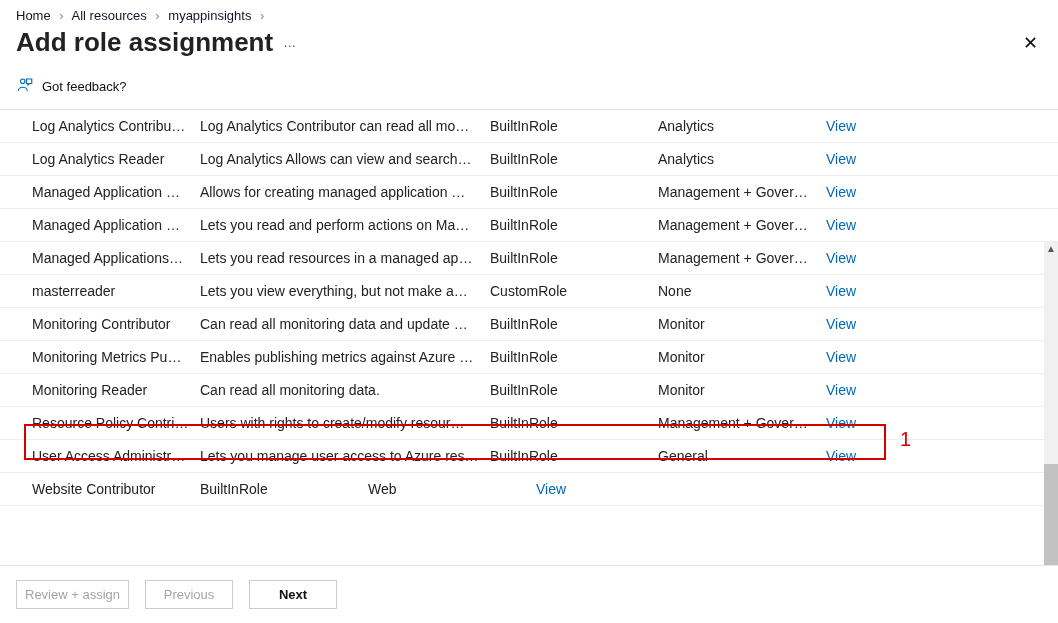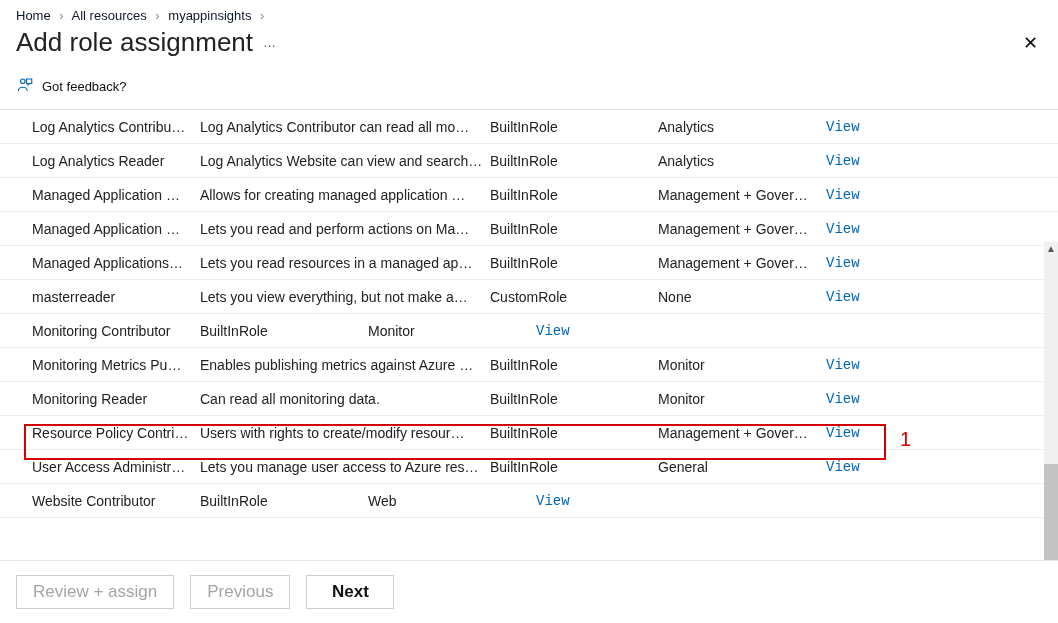--- a/index.html
+++ b/index.html
@@ -3,49 +3,49 @@
   <meta charset="utf-8">
   <style>
     * { box-sizing: border-box; margin: 0; padding: 0; font-family: "Segoe UI", Tahoma, Geneva, sans-serif; }
     body { width: 1058px; height: 623px; overflow: hidden; position: relative; background: #fff; }
 
     .breadcrumb { padding: 8px 16px 4px; font-size: 13px; color: #0067b8; }
     .breadcrumb span.crumb { color: #0f172a; cursor: pointer; }
     .breadcrumb span.sep { color: #888; margin: 0 5px; }
 
     .header-row { display: flex; align-items: center; justify-content: space-between; padding: 0 16px 12px 16px; }
-    .page-title { font-size: 26px; font-weight: 400; color: #222; }
+    .page-title { font-size: 26px; font-weight: 700; color: #222; }
     .title-group { display: flex; align-items: center; gap: 10px; }
     .ellipsis { color: #555; font-size: 13px; letter-spacing: 2px; cursor: pointer; }
     .close-x { font-size: 18px; color: #111; cursor: pointer; font-weight: 300; padding: 4px; }
 
     .feedback-bar { padding: 6px 16px 12px; display: flex; align-items: center; gap: 8px; font-size: 13px; color: #111; }
     .feedback-icon { color: #0067b8; }
 
     .divider { border-top: 1px solid #e1e1e1; margin: 0; }
     .table { width: 100%; }
     .row { display: flex; align-items: center; border-bottom: 1px solid #eee; padding: 8px 0 8px 32px; font-size: 14px; color: #222; }
     .col-name { width: 168px; padding-right: 8px; white-space: nowrap; overflow: hidden; text-overflow: ellipsis; }
     .col-desc { width: 290px; padding-right: 0; white-space: nowrap; overflow: hidden; text-overflow: ellipsis; }
     .col-type { width: 168px; padding-right: 8px; white-space: nowrap; overflow: hidden; text-overflow: ellipsis; }
     .col-cat  { width: 168px; padding-right: 8px; white-space: nowrap; overflow: hidden; text-overflow: ellipsis; }
     .col-view { width: 60px; }
-    .col-view a { color: #0067b8; text-decoration: none; cursor: pointer; font-size: 14px; font-family: Liberation Mono, monospace; }
+    .col-view a { color: #0067b8; text-decoration: none; cursor: pointer; font-size: 14px; }
 
     .highlight-box { position: absolute; border: 2px solid #d40000; pointer-events: none; }
     .hl-row   { top: 314px; left: 24px;  width: 862px; height: 36px; }
     .hl-next  { top: 469px; left: 306px; width: 94px;  height: 28px; }
 
     .label-1 { position: absolute; top: 318px; left: 900px; color: #d40000; font-size: 20px; font-weight: 400; }
     .label-2 { position: absolute; top: 470px; left: 416px; color: #d40000; font-size: 20px; font-weight: 400; }
 
     .table-area { position: relative; }
 
     .footer { position: absolute; bottom: 0; left: 0; right: 0; padding: 14px 16px; border-top: 1px solid #e5e5e5; display: flex; gap: 16px; align-items: center; background: #fff;}
-    .btn { font-size: 17px; padding: 6px 16px; border: 1px solid #ccc; background: #fff; cursor: pointer; min-width:88px; }
+    .btn { font-size: 13px; padding: 6px 8px; border: 1px solid #ccc; background: #fff; cursor: pointer; min-width:88px; }
     .btn-disabled { color: #a5a5a5; cursor: default; }
     .btn-primary { color: #111; font-weight: 600; background:#fff; }
 
     .scrollbar { position: absolute; right: 0; top: 132px; width: 14px; height: 435px; background: #f0f0f0; }
     .thumb { position: absolute; right: 0; top: 222px; width: 14px; height: 110px; background: #c2c2c2; }
     .arrow-up { position: absolute; right: 0; top: 0; width: 14px; height: 14px; font-size:10px; text-align:center; color:#555; line-height:14px; }
   </style>
 </head>
 <body>
 
@@ -83,21 +83,21 @@
   <div class="table" id="rows-container">
       <div class="row">
         <div class="col-name">Log Analytics Contribu…</div>
         <div class="col-desc">Log Analytics Contributor can read all mo…</div>
         <div class="col-type">BuiltInRole</div>
         <div class="col-cat">Analytics</div>
         <div class="col-view"><a>View</a></div>
       </div>
       <div class="row">
         <div class="col-name">Log Analytics Reader</div>
-        <div class="col-desc">Log Analytics Website can view and search…</div>
+        <div class="col-desc">Log Analytics Allows can view and search…</div>
         <div class="col-type">BuiltInRole</div>
         <div class="col-cat">Analytics</div>
         <div class="col-view"><a>View</a></div>
       </div>
       <div class="row">
         <div class="col-name">Managed Application …</div>
         <div class="col-desc">Allows for creating managed application …</div>
         <div class="col-type">BuiltInRole</div>
         <div class="col-cat">Management + Gover…</div>
         <div class="col-view"><a>View</a></div>
@@ -118,20 +118,21 @@
       </div>
       <div class="row">
         <div class="col-name">masterreader</div>
         <div class="col-desc">Lets you view everything, but not make a…</div>
         <div class="col-type">CustomRole</div>
         <div class="col-cat">None</div>
         <div class="col-view"><a>View</a></div>
       </div>
       <div class="row">
         <div class="col-name">Monitoring Contributor</div>
+        <div class="col-desc">Can read all monitoring data and update …</div>
         <div class="col-type">BuiltInRole</div>
         <div class="col-cat">Monitor</div>
         <div class="col-view"><a>View</a></div>
       </div>
       <div class="row">
         <div class="col-name">Monitoring Metrics Pu…</div>
         <div class="col-desc">Enables publishing metrics against Azure …</div>
         <div class="col-type">BuiltInRole</div>
         <div class="col-cat">Monitor</div>
         <div class="col-view"><a>View</a></div>

